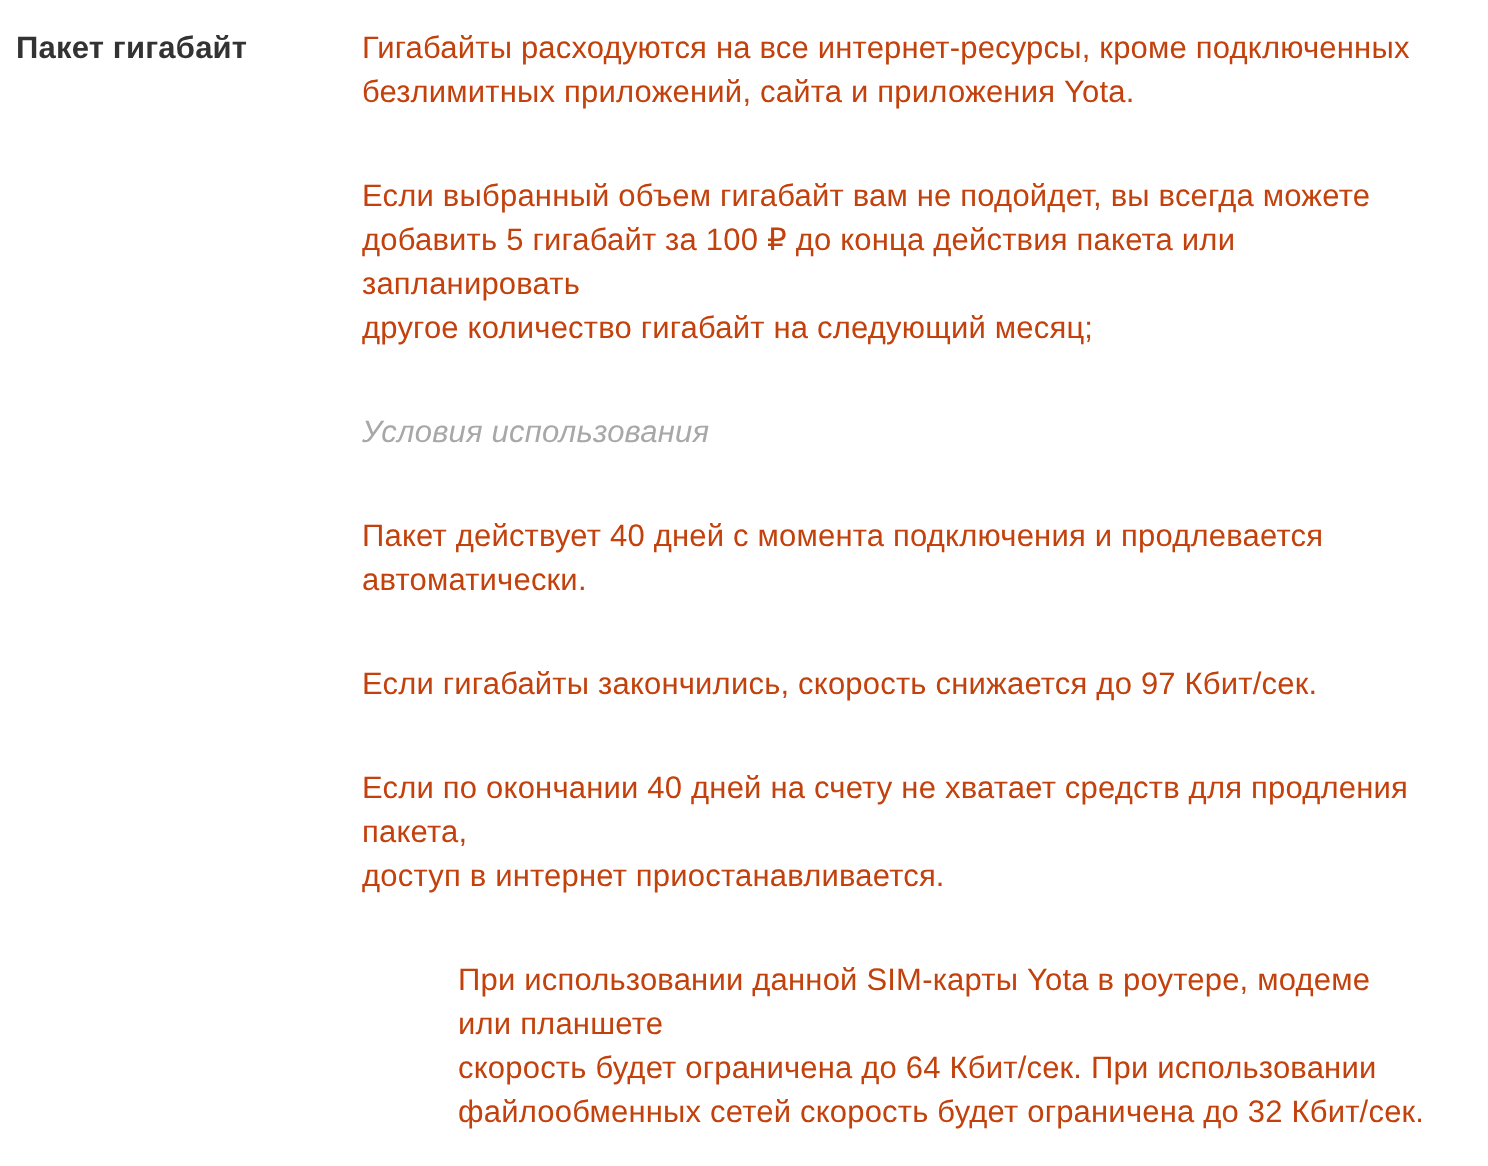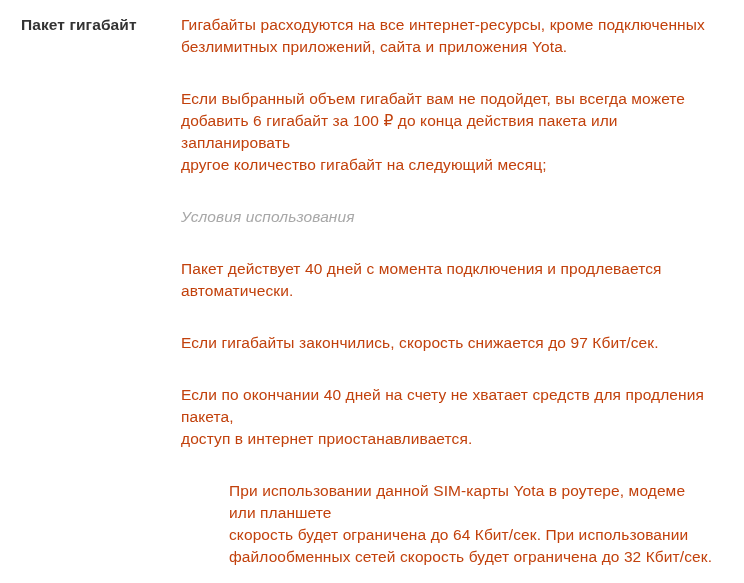--- a/index.html
+++ b/index.html
@@ -11,21 +11,21 @@
     overflow: hidden;
   }
   .section-row {
     display: flex;
     align-items: flex-start;
     padding-top: 14px;
   }
   .label-col {
     width: 181px;
     flex: 0 0 181px;
-    padding-left: 21px;
+    padding-left: 8px;
   }
   .section-title {
     font-size: 15.5px;
     font-weight: 700;
     color: #333333;
     line-height: 22px;
     letter-spacing: 0.1px;
   }
   .content-col {
     flex: 1 1 auto;
@@ -50,21 +50,21 @@
 <body>
 
 <div class="section-row">
   <div class="label-col">
     <div class="section-title">Пакет гигабайт</div>
   </div>
   <div class="content-col">
     <p class="para">Гигабайты расходуются на все интернет-ресурсы, кроме подключенных
 безлимитных приложений, сайта и приложения Yota.</p>
     <p class="para">Если выбранный объем гигабайт вам не подойдет, вы всегда можете
-добавить 6 гигабайт за 100 ₽ до конца действия пакета или запланировать
+добавить 5 гигабайт за 100 ₽ до конца действия пакета или запланировать
 другое количество гигабайт на следующий месяц;</p>
     <p class="para muted">Условия использования</p>
     <p class="para">Пакет действует 40 дней с момента подключения и продлевается
 автоматически.</p>
     <p class="para">Если гигабайты закончились, скорость снижается до 97 Кбит/сек.</p>
     <p class="para">Если по окончании 40 дней на счету не хватает средств для продления пакета,
 доступ в интернет приостанавливается.</p>
     <p class="para">При использовании данной SIM-карты Yota в роутере, модеме или планшете
 скорость будет ограничена до 64 Кбит/сек. При использовании
 файлообменных сетей скорость будет ограничена до 32 Кбит/сек.</p>

